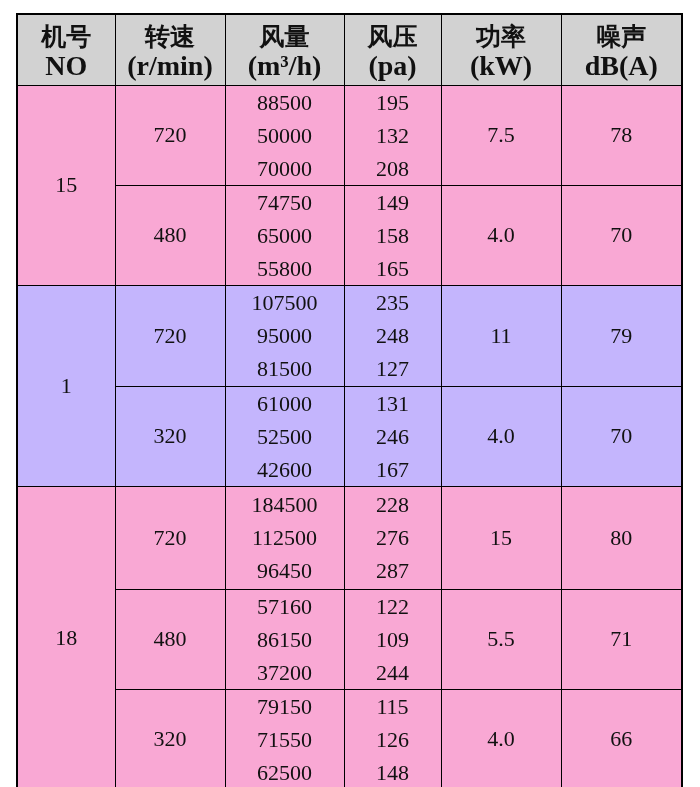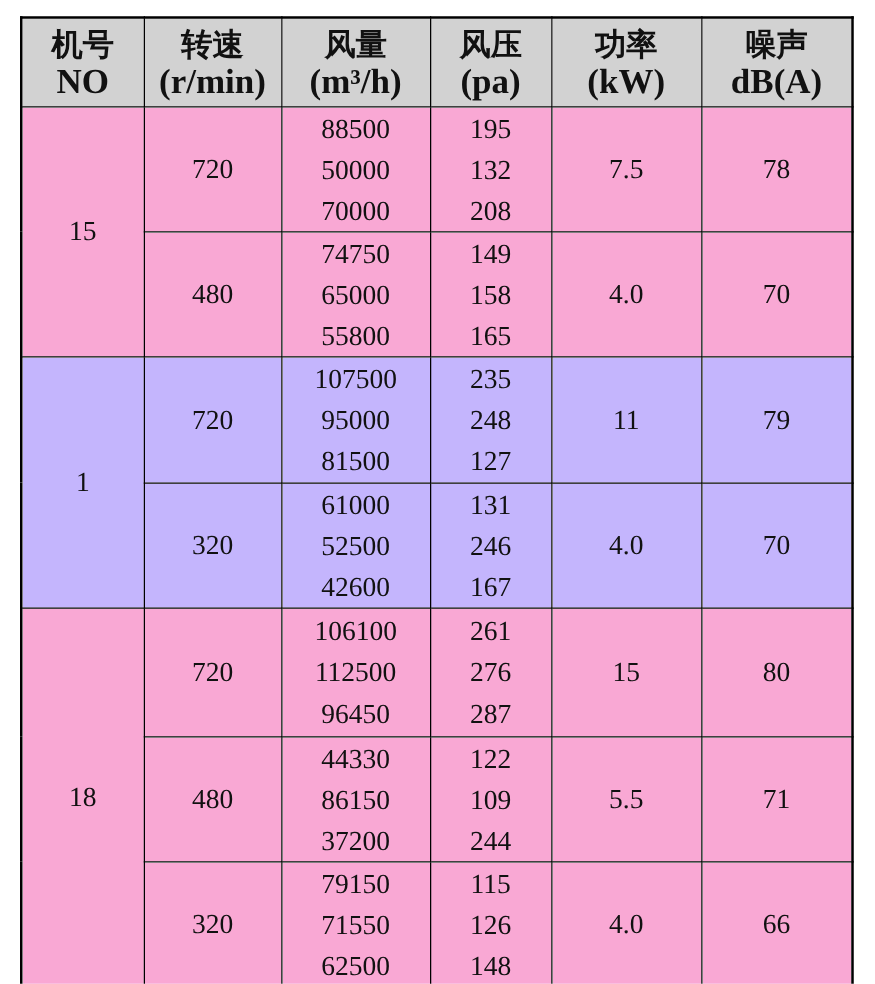--- a/index.html
+++ b/index.html
@@ -161,36 +161,36 @@
           <div>167</div>
         </td>
         <td>4.0</td>
         <td>70</td>
       </tr>
 
       <tr style="height:103px">
         <td rowspan="3">18</td>
         <td>720</td>
         <td class="multi">
-          <div>106100</div>
+          <div>184500</div>
           <div>112500</div>
           <div>96450</div>
         </td>
         <td class="multi">
-          <div>261</div>
+          <div>228</div>
           <div>276</div>
           <div>287</div>
         </td>
         <td>15</td>
         <td>80</td>
       </tr>
       <tr style="height:99px">
         <td>480</td>
         <td class="multi">
-          <div>44330</div>
+          <div>57160</div>
           <div>86150</div>
           <div>37200</div>
         </td>
         <td class="multi">
           <div>122</div>
           <div>109</div>
           <div>244</div>
         </td>
         <td>5.5</td>
         <td>71</td>

